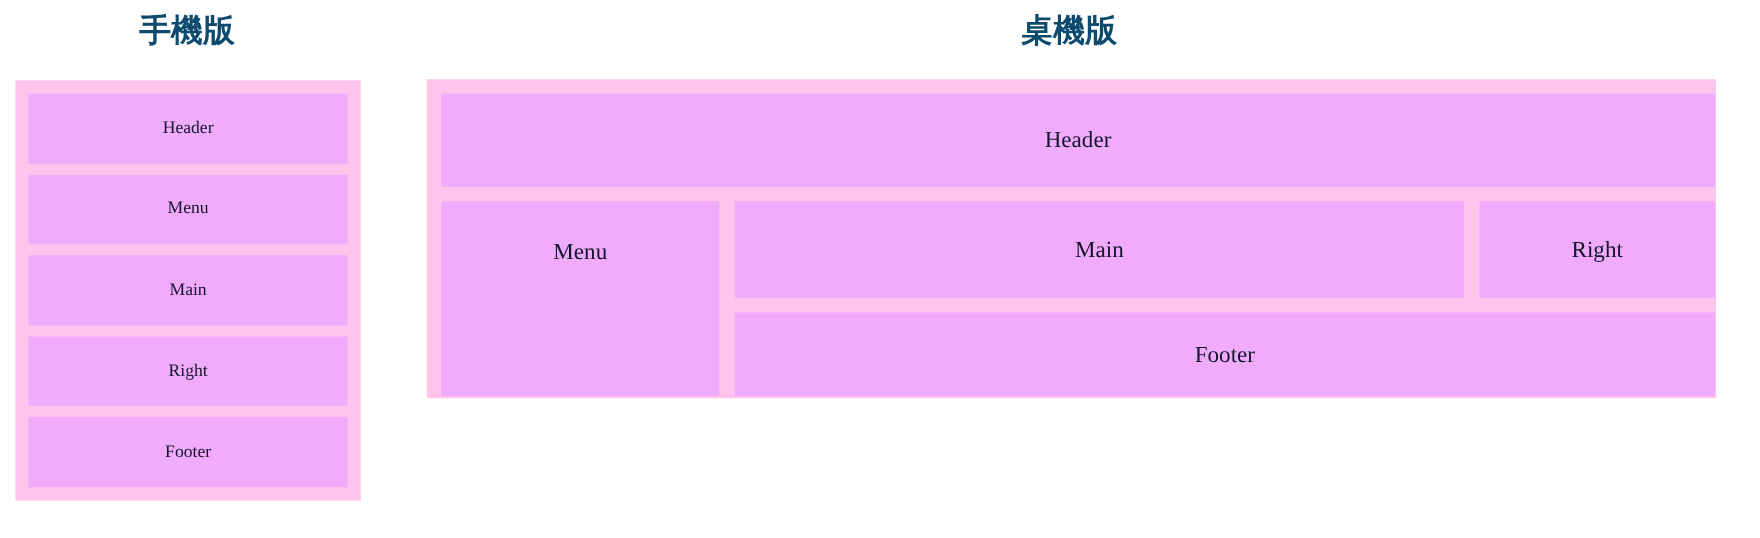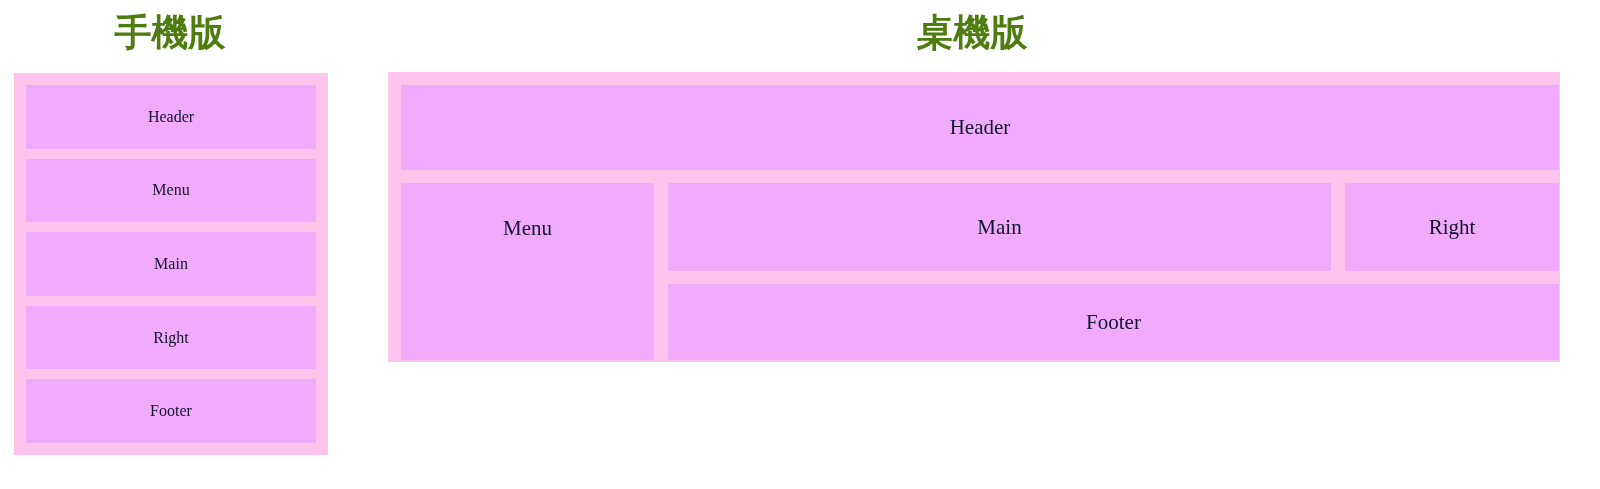--- a/index.html
+++ b/index.html
@@ -12,23 +12,23 @@
     height: 489px;
     position: relative;
     font-family: "Liberation Serif", "DejaVu Serif", serif;
     overflow: hidden;
   }
 
   .diagram-title {
     position: absolute;
     font-family: "Liberation Sans", "DejaVu Sans", sans-serif;
     font-weight: bold;
-    font-size: 37px;
+    font-size: 29px;
     line-height: 1;
-    color: #4d7c0f;
+    color: #0c4a6e;
     white-space: nowrap;
     transform: translateX(-50%);
   }
   #title-mobile { left: 170px; top: 14px; }
   #title-desktop { left: 972px; top: 14px; }
 
   
   .cell {
     background: #f0abfc;
     color: #14142b;

